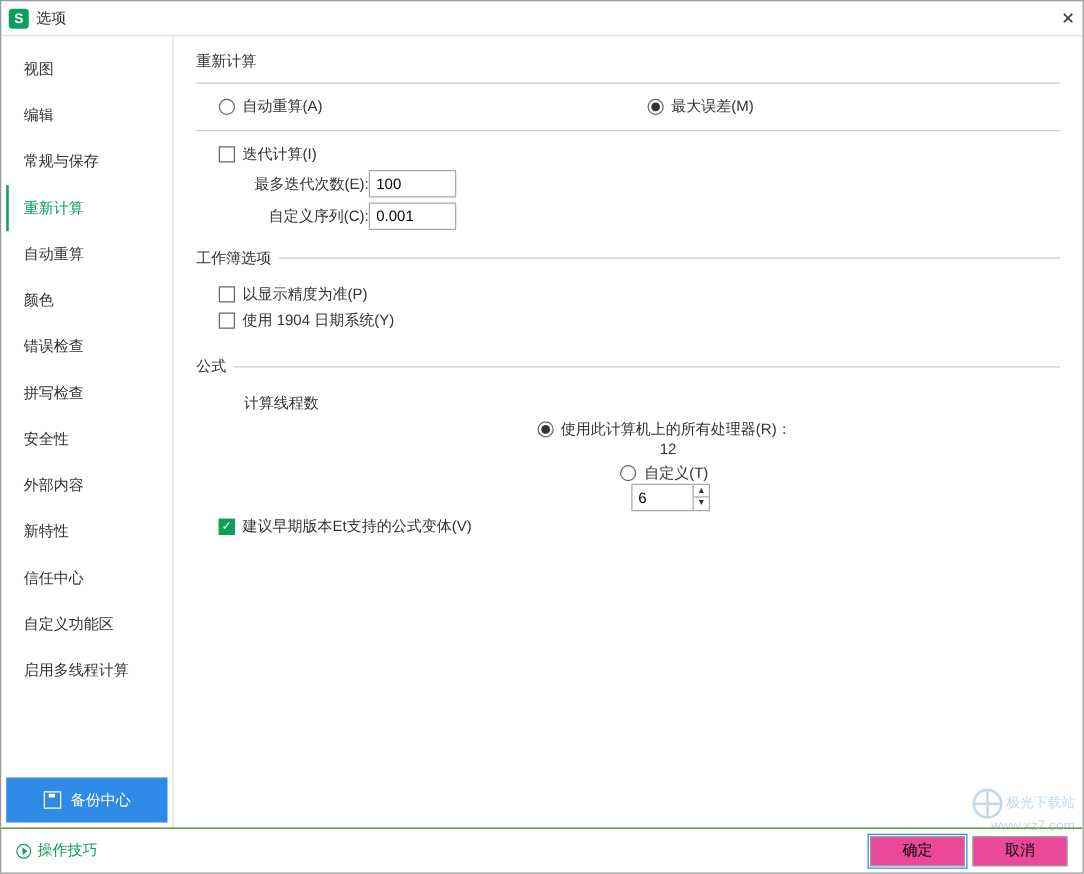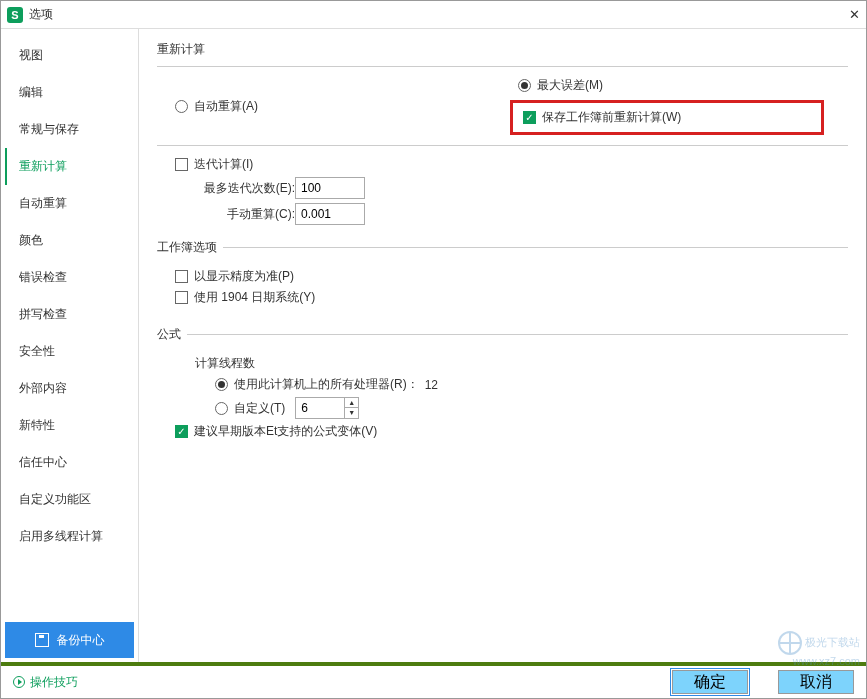--- a/index.html
+++ b/index.html
@@ -19,21 +19,21 @@
 .backup-btn { background: #2e8ae6; color: #fff; height: 36px; margin: 0 4px 4px 0; display: flex; align-items: center; justify-content: center; gap: 8px; cursor: pointer; }
 .backup-btn .ico { width: 14px; height: 14px; border: 1.5px solid #fff; display: inline-block; position: relative; }
 .backup-btn .ico::after { content: ""; position: absolute; left: 3px; top: 1px; width: 5px; height: 3px; background: #fff; }
 
 .main { flex: 1; padding: 12px 18px 0 18px; overflow: auto; }
 .section-title { margin-bottom: 8px; }
 .hr { border-top: 1px solid #ccc; margin: 0 0 10px 0; }
 .row { display: flex; align-items: center; margin: 4px 0; }
 .indent1 { padding-left: 18px; }
 .indent2 { padding-left: 38px; }
-.indent3 { padding-left: 58px; }
+.indent3 { padding-left: 58px; flex-direction: column; }
 
 .radio, .checkbox { display: flex; align-items: center; gap: 6px; cursor: pointer; }
 .radio-circle { width: 13px; height: 13px; border: 1px solid #666; border-radius: 50%; display: inline-flex; align-items: center; justify-content: center; }
 .radio-circle.checked::after { content: ""; width: 7px; height: 7px; background: #333; border-radius: 50%; }
 .checkbox-box { width: 13px; height: 13px; border: 1px solid #666; display: inline-flex; align-items: center; justify-content: center; }
 .checkbox-box.checked { background: #0d9e5c; border-color: #0d9e5c; }
 .checkbox-box.checked::after { content: "✓"; color: #fff; font-size: 10px; line-height: 1; }
 
 .highlight-box { border: 3px solid #d62020; padding: 6px 140px 6px 10px; margin-left: -8px; }
 
@@ -43,26 +43,26 @@
 input[type="text"] { border: 1px solid #aaa; padding: 3px 5px; width: 70px; font-size: 12px; }
 input.spinner { width: 50px; }
 .spin-wrap { display: flex; }
 .spin-btns { display: flex; flex-direction: column; border: 1px solid #aaa; border-left: none; }
 .spin-btns span { font-size: 7px; line-height: 1; padding: 1px 3px; cursor: pointer; border-bottom: 1px solid #aaa; }
 .spin-btns span:last-child { border-bottom: none; }
 
 fieldset.group { border: none; border-top: 1px solid #ccc; padding: 8px 0 2px 0; margin-top: 14px; }
 fieldset.group legend { padding: 0 6px 0 0; color: #333; }
 
-.footer { position: absolute; bottom: 0; left: 0; right: 0; height: 36px; border-top: 4px solid #4d7c0f; display: flex; align-items: center; padding: 0 12px; gap: 24px; }
+.footer { position: absolute; bottom: 0; left: 0; right: 0; height: 36px; border-top: 1px solid #4d7c0f; display: flex; align-items: center; padding: 0 12px; }
 .footer .tips { color: #0d9e5c; display: flex; align-items: center; gap: 5px; cursor: pointer; }
 .footer .tips .play { width: 12px; height: 12px; border: 1.5px solid #0d9e5c; border-radius: 50%; display: inline-flex; align-items: center; justify-content: center; }
 .footer .tips .play::after { content: ""; border-left: 4px solid #0d9e5c; border-top: 3px solid transparent; border-bottom: 3px solid transparent; margin-left: 1px; }
 .footer .spacer { flex: 1; }
-.footer button { width: 76px; height: 24px; border: 1px solid #999; background: #7dd3fc; cursor: pointer; margin-left: 6px; font-size: 16px; }
+.footer button { width: 76px; height: 24px; border: 1px solid #999; background: #ec4899; cursor: pointer; margin-left: 6px; font-size: 12px; }
 .footer button.primary { outline: 1px solid #2e8ae6; outline-offset: 1px; }
 
 .watermark { position: absolute; right: 6px; bottom: 30px; opacity: 0.35; font-size: 11px; text-align: right; line-height: 1.2; pointer-events: none; color: #5192c9; }
 .watermark .globe { display: inline-block; width: 24px; height: 24px; border: 2px solid #5192c9; border-radius: 50%; position: relative; vertical-align: middle; margin-right: 3px; }
 .watermark .globe::before { content: ""; position: absolute; left: 9px; top: 0; width: 2px; height: 20px; background: #5192c9; }
 .watermark .globe::after { content: ""; position: absolute; top: 9px; left: 0; height: 2px; width: 20px; background: #5192c9; }
 </style>
 </head>
 <body>
 
@@ -103,43 +103,37 @@
     <div class="auto-manual-row indent1">
       <div class="radio">
         <span class="radio-circle"></span>
         <span>自动重算(A)</span>
       </div>
       <div>
         <div class="radio">
           <span class="radio-circle checked"></span>
           <span>最大误差(M)</span>
         </div>
-        <div class="highlight-box" style="margin-top:6px;">
-          <div class="checkbox">
-            <span class="checkbox-box checked"></span>
-            <span>保存工作簿前重新计算(W)</span>
-          </div>
-        </div>
       </div>
     </div>
 
     <div class="hr" style="margin-top:8px;"></div>
 
     <div class="row indent1">
       <div class="checkbox">
         <span class="checkbox-box"></span>
         <span>迭代计算(I)</span>
       </div>
     </div>
     <div class="row indent2">
       <span class="label-col">最多迭代次数(E):</span>
       <input type="text" value="100" style="">
     </div>
     <div class="row indent2">
-      <span class="label-col">手动重算(C):</span>
+      <span class="label-col">自定义序列(C):</span>
       <input type="text" value="0.001" style="">
     </div>
 
     <fieldset class="group">
       <legend>工作簿选项</legend>
       <div class="row indent1">
         <div class="checkbox">
           <span class="checkbox-box"></span>
           <span>以显示精度为准(P)</span>
         </div>

